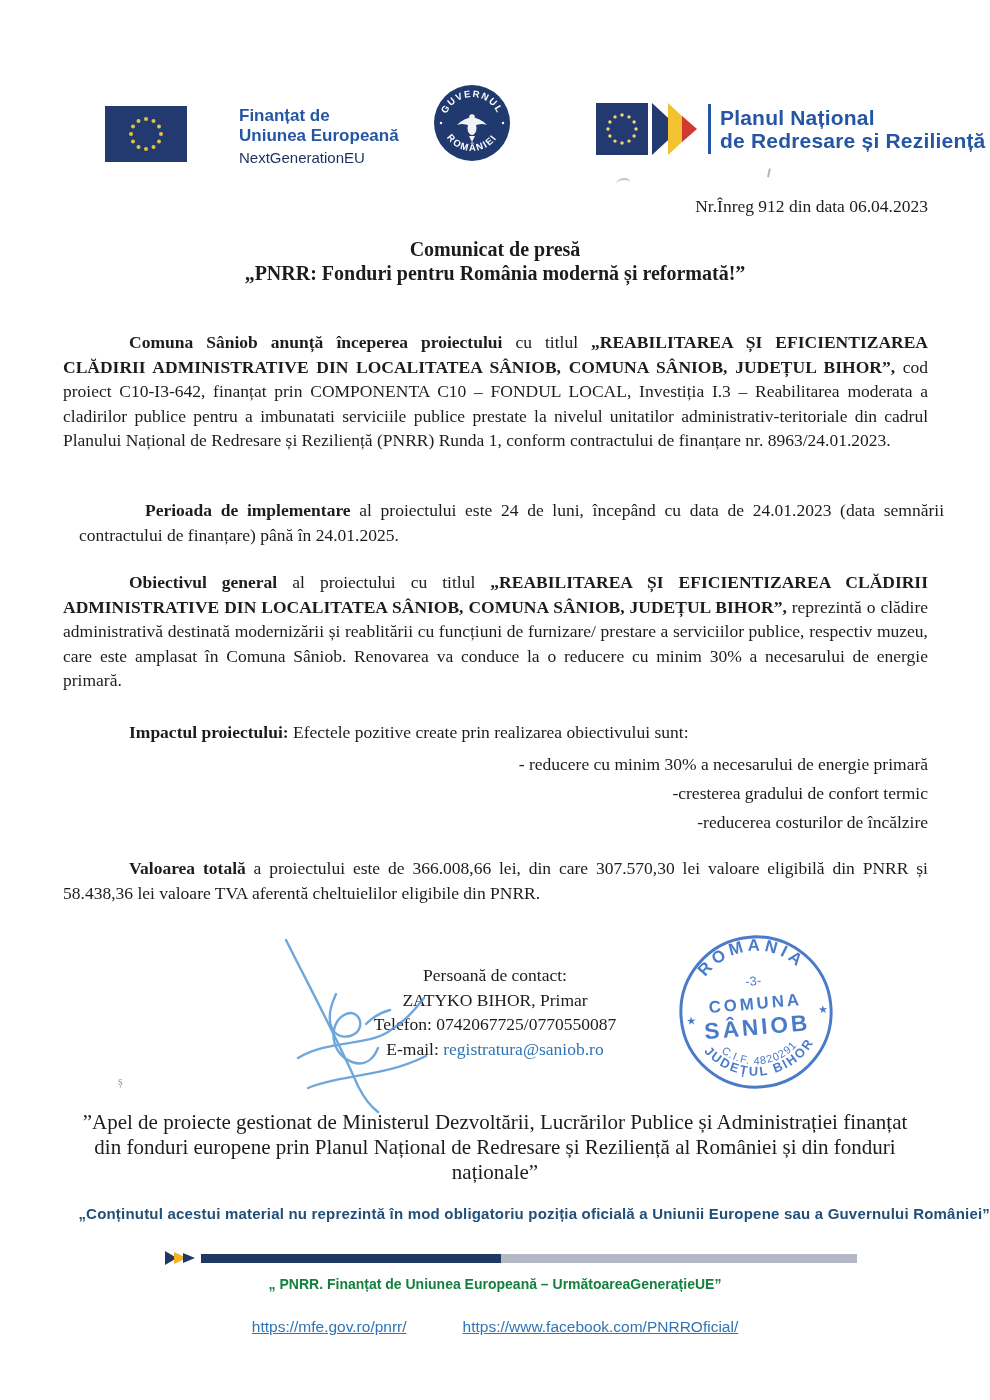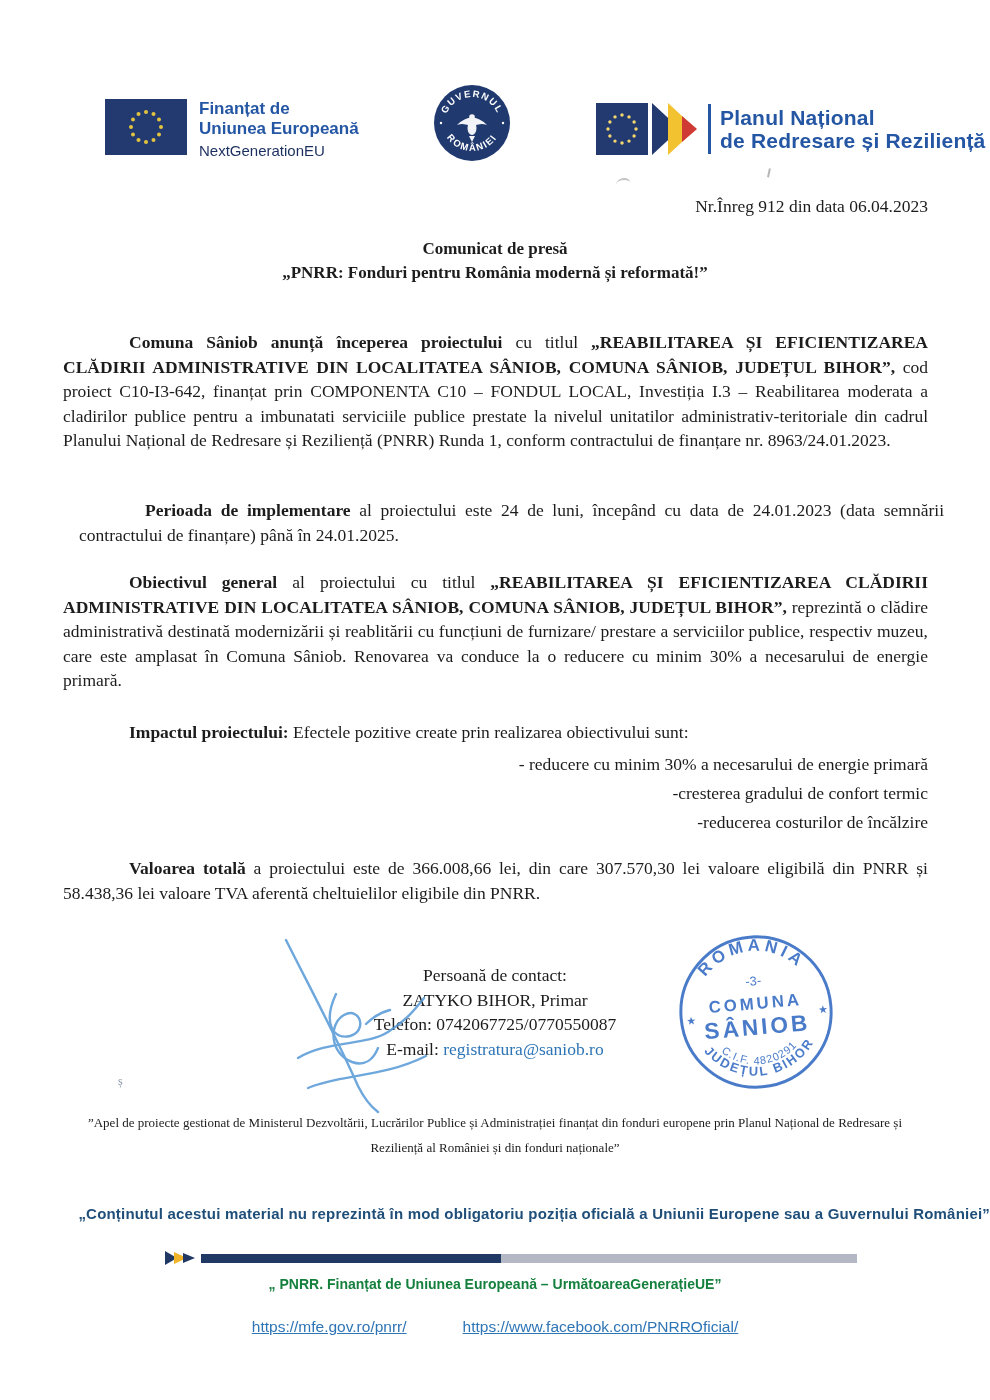--- a/index.html
+++ b/index.html
@@ -1,50 +1,50 @@
 <!DOCTYPE html>
 <html><head>
 <meta charset="utf-8">
 <style>
   html,body{margin:0;padding:0;background:#e8e8e8;}
   .page{position:relative;width:990px;height:1400px;background:#ffffff;margin:0 auto;
         font-family:"Liberation Serif", serif;color:#1c1c1c;overflow:hidden;}
 
   
-  .eu-logo{position:absolute;left:105px;top:99px;display:flex;}
+  .eu-logo{position:absolute;left:105px;top:106px;display:flex;gap:40px;}
   .eu-flag{width:82px;height:56px;display:block;}
   .eu-text{margin-left:12px;padding-top:0px;font-family:"Liberation Sans",sans-serif;line-height:20px;}
   .eu-text .l1,.eu-text .l2{font-weight:700;font-size:17px;color:#2456a4;}
   .eu-text .l3{font-size:15px;color:#1b2f5e;margin-top:2px;}
 
   .gov-seal{position:absolute;left:433px;top:84px;width:78px;height:78px;}
 
   .pnrr-logo{position:absolute;left:596px;top:98px;display:flex;align-items:center;}
   .pnrr-mark{width:118px;height:62px;display:block;}
   .pnrr-text{margin-left:6px;font-family:"Liberation Sans",sans-serif;font-weight:700;
              font-size:21px;line-height:23px;color:#2456a4;letter-spacing:0.2px;}
 
   
   .regline{position:absolute;right:62px;top:196px;font-size:17.5px;}
   .titleblock{position:absolute;left:0;top:237px;width:990px;text-align:center;
-              font-weight:700;font-size:17px;line-height:24px;}
+              font-weight:700;font-size:20px;line-height:24px;}
   .para{position:absolute;left:63px;width:865px;font-size:17.5px;line-height:24.5px;
         text-align:justify;margin:0;}
   .indent{text-indent:66px;}
   .b{font-weight:700;}
   .p1{top:330px;} .p2{top:498px;margin-left:16px;} .p3{top:570px;} .p4{top:720px;} .p5{top:856px;}
   .impact-items{margin-top:5px;}
   .impact-items div{line-height:29px;text-align:right;}
 
   .contact{position:absolute;left:0;top:963px;width:990px;text-align:center;
            font-size:17.5px;line-height:24.5px;}
   .email-link{color:#2e75b6;text-decoration:none;}
 
   .quote{position:absolute;left:80px;top:1110px;width:830px;text-align:center;
-         font-size:13px;line-height:25px;}
+         font-size:21px;line-height:25px;}
 
   .disclaimer{position:absolute;left:0;top:1205px;width:990px;text-align:right;
               font-family:"Liberation Sans",sans-serif;font-weight:700;font-size:15px;
               color:#1f4e79;letter-spacing:0.2px;}
 
   
   .divider{position:absolute;left:165px;top:1250px;display:flex;align-items:center;}
   .divider .chev{width:36px;height:16px;display:block;}
   .divider .navy{width:300px;height:9px;background:#1f3864;}
   .divider .gray{width:356px;height:9px;background:#b3b8c4;}

